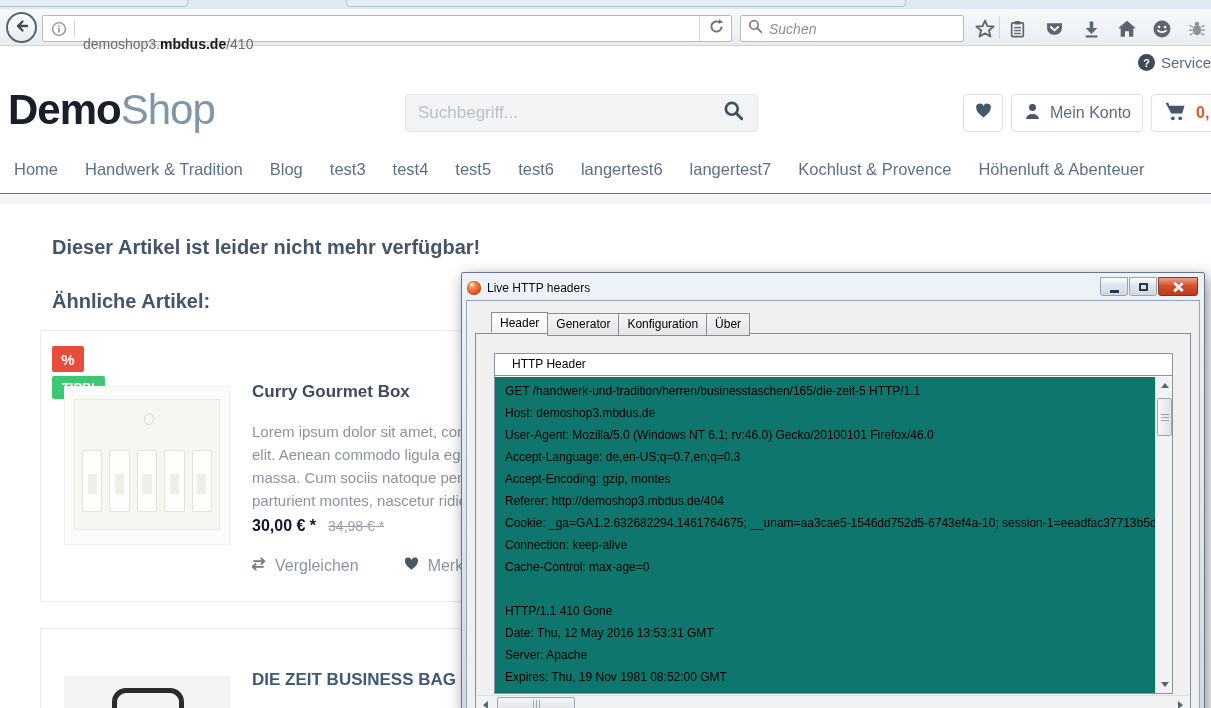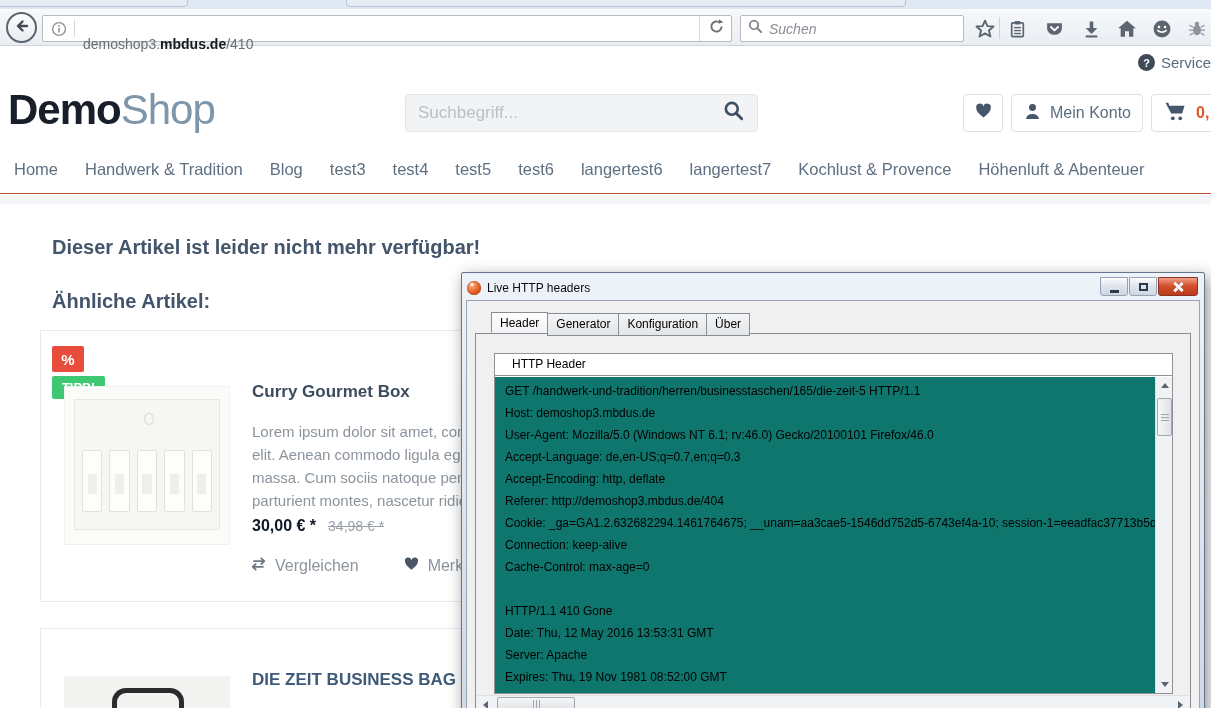--- a/index.html
+++ b/index.html
@@ -355,21 +355,21 @@
         <span class="dlg-tab">Über</span>
       </div>
       <div class="dlg-page">
         <div class="group">
           <div class="group-label">HTTP Header</div>
           <div class="group-body">
             <div class="http-line">GET /handwerk-und-tradition/herren/businesstaschen/165/die-zeit-5 HTTP/1.1</div>
             <div class="http-line">Host: demoshop3.mbdus.de</div>
             <div class="http-line">User-Agent: Mozilla/5.0 (Windows NT 6.1; rv:46.0) Gecko/20100101 Firefox/46.0</div>
             <div class="http-line">Accept-Language: de,en-US;q=0.7,en;q=0.3</div>
-            <div class="http-line">Accept-Encoding: http, deflate</div>
+            <div class="http-line">Accept-Encoding: gzip, montes</div>
             <div class="http-line">Referer: http://demoshop3.mbdus.de/404</div>
             <div class="http-line">Cookie: _ga=GA1.2.632682294.1461764675; __unam=aa3cae5-1546dd752d5-6743ef4a-10; session-1=eeadfac37713b5de3e7...</div>
             <div class="http-line">Connection: keep-alive</div>
             <div class="http-line">Cache-Control: max-age=0</div>
             <div class="http-line"></div>
             <div class="http-line">HTTP/1.1 410 Gone</div>
             <div class="http-line">Date: Thu, 12 May 2016 13:53:31 GMT</div>
             <div class="http-line">Server: Apache</div>
             <div class="http-line">Expires: Thu, 19 Nov 1981 08:52:00 GMT</div>
             <div class="vscroll">

